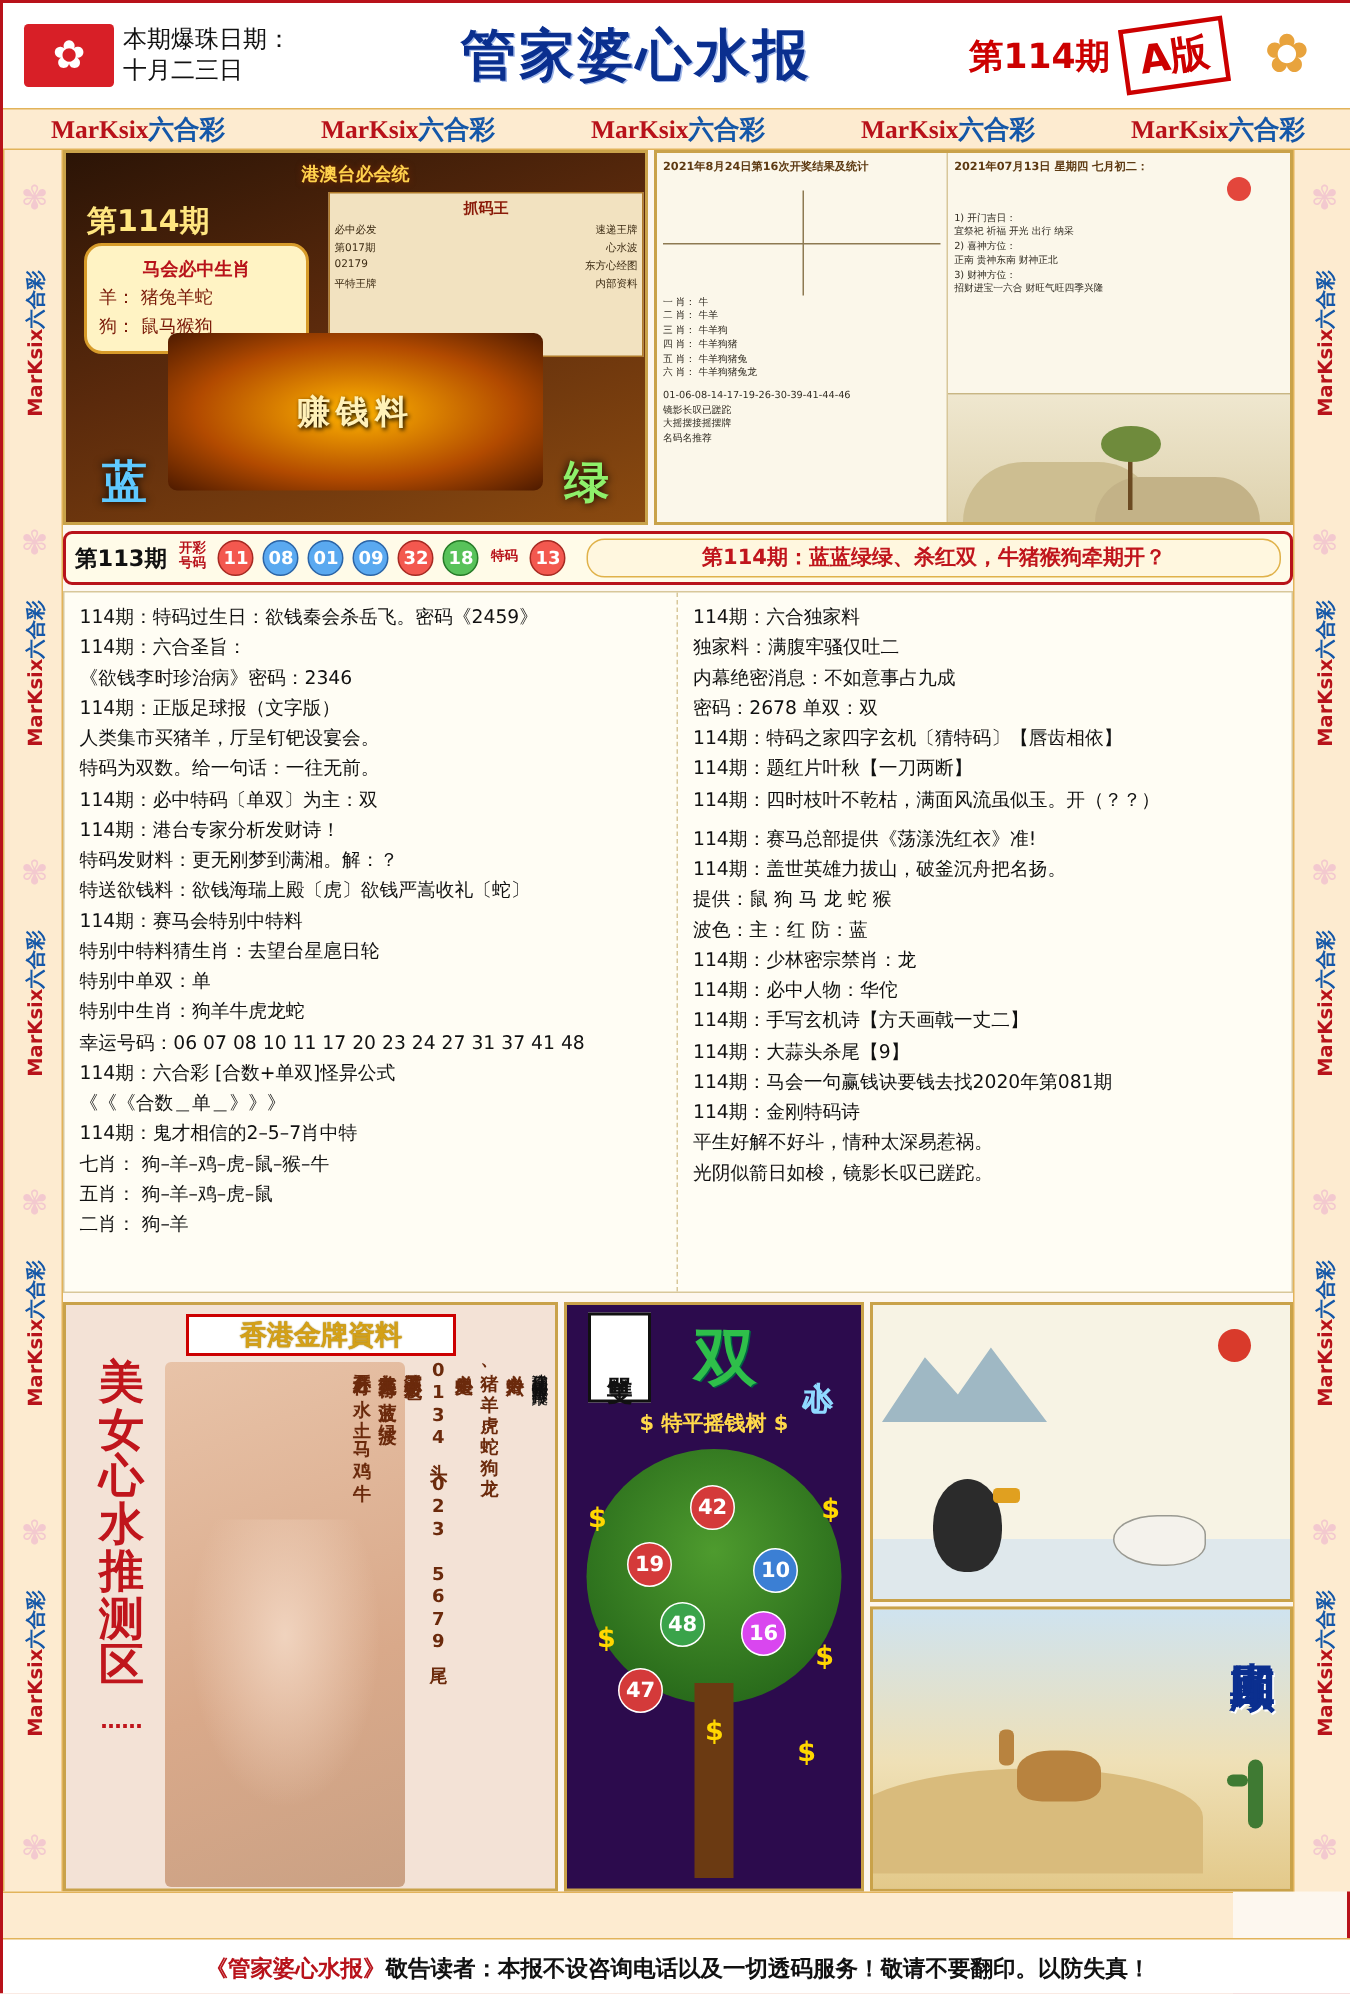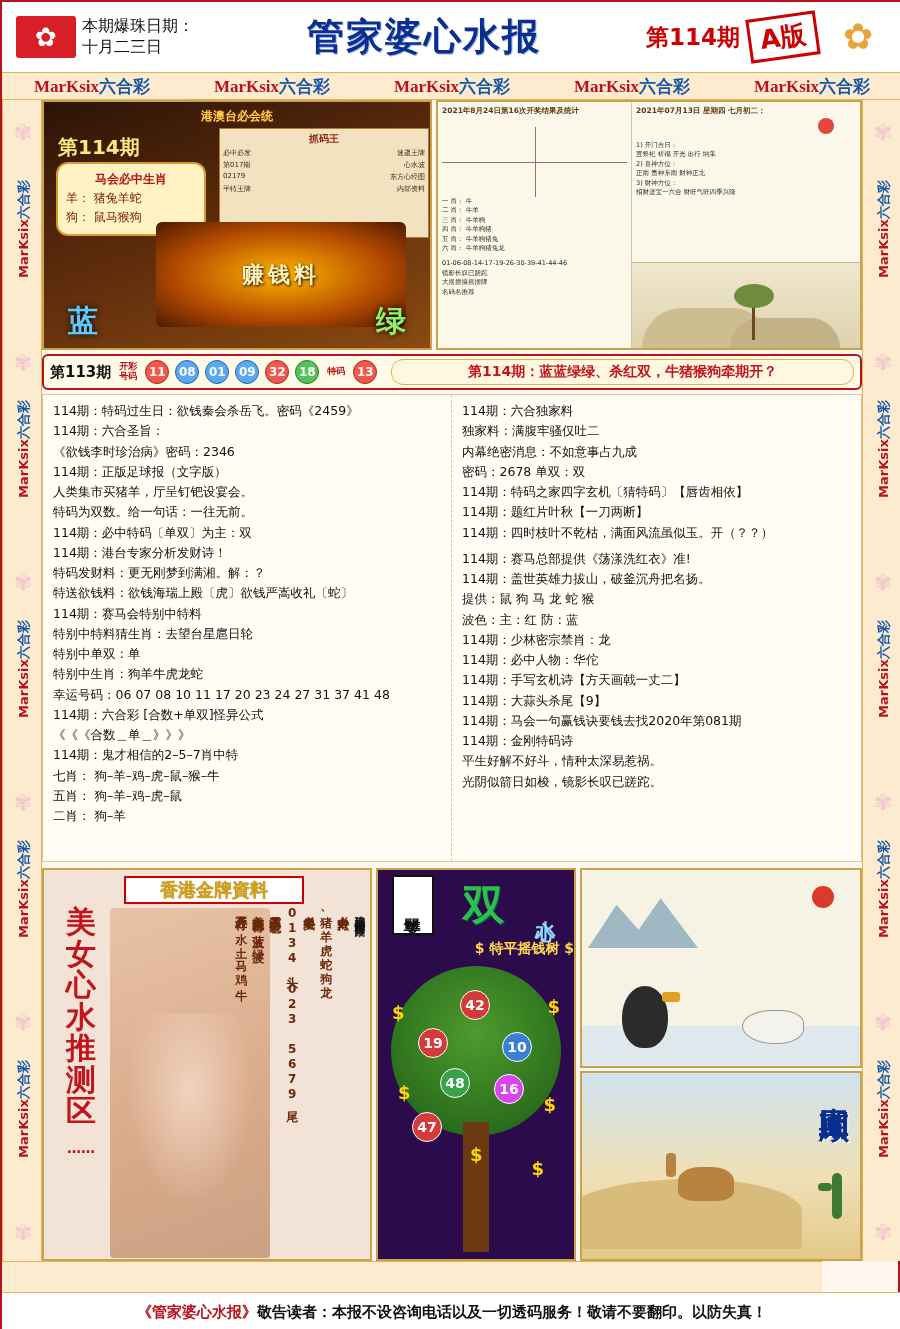--- a/index.html
+++ b/index.html
@@ -131,21 +131,20 @@
   .bl-inner .head { text-align:center; font-weight:bold; color:#8a1a08; font-size:10px; }
   .bl-inner .row { display:flex; justify-content:space-between; margin-top:2px; }
   .bl-center-art {
     position:absolute; left:50%; top:120px; transform:translateX(-50%);
     width:250px; height:105px;
     background:radial-gradient(ellipse at center,#ffb400 0%,#b24a00 60%,#4d1a00 100%);
     border-radius:6px;
     display:flex; align-items:center; justify-content:center;
     color:#fff1b8; font-size:22px; font-weight:bold; letter-spacing:4px;
     text-shadow:1px 1px 3px #000;
-    margin-left:44px;
   }
   .bl-blue, .bl-green {
     position:absolute; bottom:6px; font-size:30px; font-weight:bold;
     text-shadow:0 0 6px #000;
   }
   .bl-blue { left:24px; color:#5fc9ff; }
   .bl-green { right:24px; color:#8ef06a; }
   .banner-right {
     width:426px; height:250px; border:2px solid #c9a24a;
     background:#fbf7ea; position:relative; overflow:hidden;
@@ -278,21 +277,21 @@
     writing-mode:vertical-rl; text-orientation:upright;
     display:flex; align-items:center; justify-content:center;
     font-size:17px; font-weight:bold; color:#111;
   }
   .bp2 .big-green { font-size:42px; font-weight:bold; color:#2fbf4a; text-shadow:1px 1px 0 #064; }
   .bp2 .box2 {
     writing-mode:vertical-rl; text-orientation:upright;
     font-size:20px; font-weight:bold; color:#8fd9ff;
   }
   .bp2 .tree-title {
-    position:absolute; left:0; top:70px; width:100%; text-align:right;
+    position:absolute; left:0; top:70px; width:100%; text-align:center;
     font-size:14px; font-weight:bold; color:#ffd94a;
   }
   .bp2 .tree {
     position:absolute; left:0; top:92px; width:100%; height:290px;
   }
   .bp2 .trunk {
     position:absolute; left:50%; bottom:0; transform:translateX(-50%);
     width:26px; height:130px; background:#6b3a12;
   }
   .bp2 .canopy {

